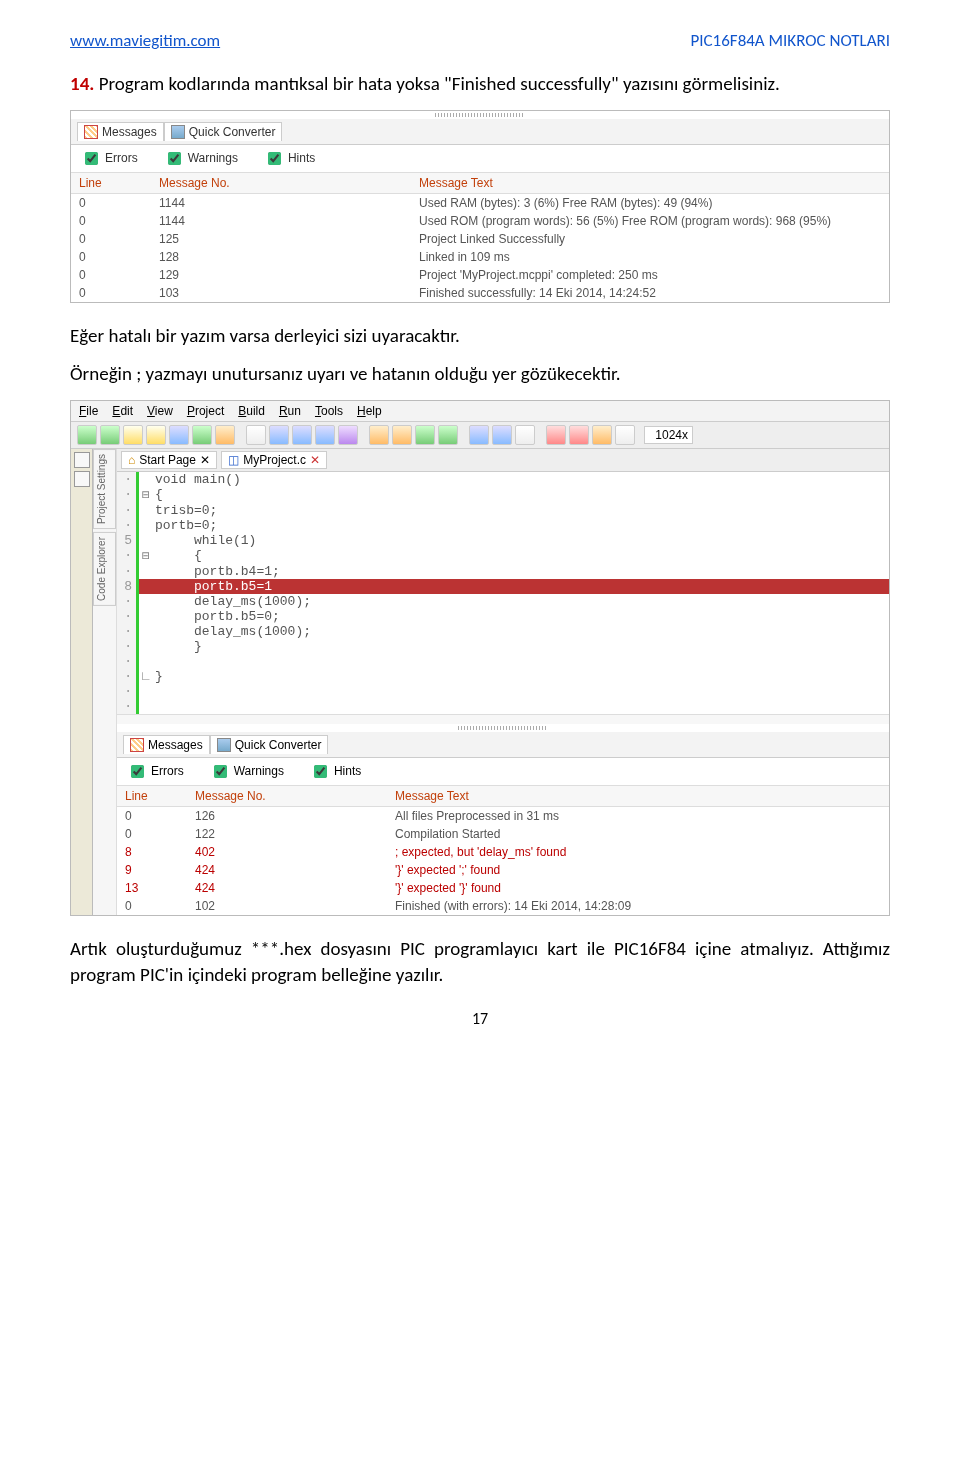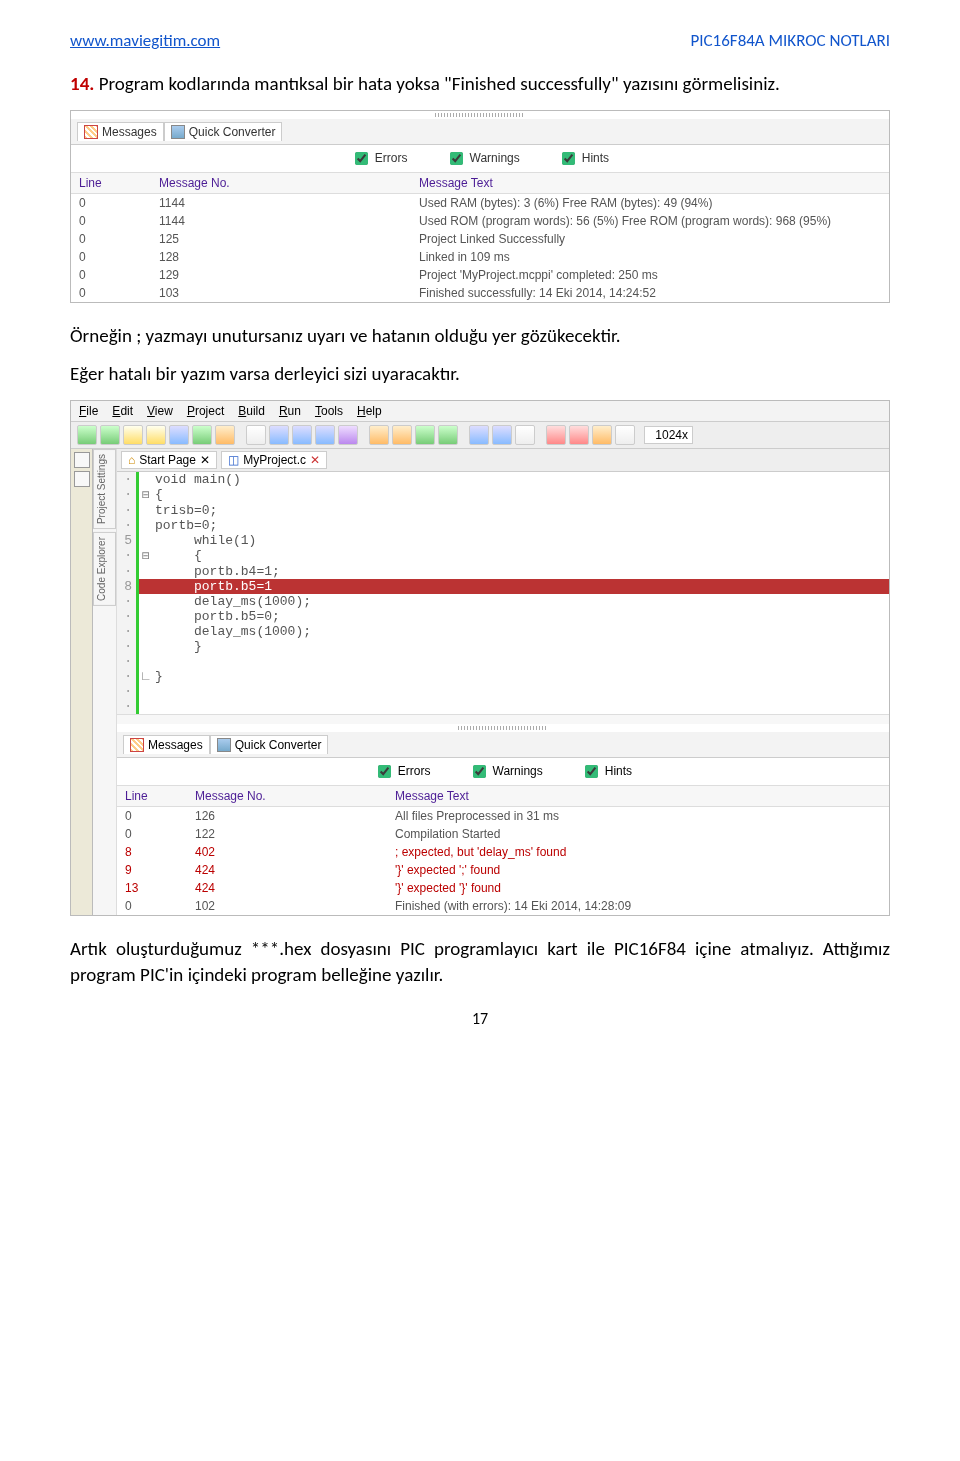--- a/index.html
+++ b/index.html
@@ -12,25 +12,25 @@
   .justify { text-align: justify; }
 
   
   .shot { border: 1px solid #bbb; margin: 10px 0 20px 0; font-family: Tahoma, Verdana, sans-serif; font-size: 12px; color: #333; background: #fff; }
   .shot .grip { height: 4px; background: repeating-linear-gradient(90deg,#aaa 0,#aaa 1px,#fff 1px,#fff 3px); margin: 2px auto; width: 90px; }
   .tabrow { display: flex; align-items: center; border-bottom: 1px solid #ccc; background: #f3f3f3; padding: 3px 6px; }
   .tab-btn { display: flex; align-items: center; gap: 4px; padding: 2px 6px; background: #fff; border: 1px solid #ccc; border-bottom: none; }
   .ico { width: 14px; height: 14px; border: 1px solid; display: inline-block; }
   .ico-msg { border-color:#c44; background: repeating-linear-gradient(45deg,#fc8,#fc8 2px,#fff 2px,#fff 4px);}
   .ico-qc { border-color:#888; background: linear-gradient(#ace,#7ac);}
-  .checks { display:flex; gap:38px; padding:4px 10px;justify-content:center; }
+  .checks { display:flex; gap:26px; padding:4px 10px; }
   .checks label { display:flex; align-items:center; gap:4px; }
   .checks input { accent-color:#3b7; }
   table.msgs { width: 100%; border-collapse: collapse; }
-  table.msgs th { text-align:left; font-weight:normal; background:#f7f7f7; border-top:1px solid #ddd; border-bottom:1px solid #ddd; padding:3px 8px; color:#4c1d95;}
+  table.msgs th { text-align:left; font-weight:normal; background:#f7f7f7; border-top:1px solid #ddd; border-bottom:1px solid #ddd; padding:3px 8px; color:#c2410c;}
   table.msgs td { padding:2px 8px; color:#555; }
   table.msgs tr.errrow td { color:#b00; }
 
   
   .ide { border:1px solid #bbb; margin:10px 0 20px 0; font-family: Tahoma, Verdana, sans-serif; font-size:12px;}
   .menubar { display:flex; gap:14px; padding:3px 8px; background:#f3f3f3; border-bottom:1px solid #ccc;}
   .menubar span { text-decoration: underline; text-decoration-color: transparent; }
   .menubar span::first-letter { text-decoration: underline; }
   .toolbar { display:flex; gap:3px; padding:3px 6px; background:#eee; border-bottom:1px solid #ccc; align-items:center;}
   .tbtn { width:20px; height:20px; border:1px solid #ccc; background:linear-gradient(#fff,#eee); border-radius:2px;}
@@ -138,22 +138,22 @@
           </tr>
           <tr>
             <td>0</td>
             <td>103</td>
             <td>Finished successfully: 14 Eki 2014, 14:24:52</td>
           </tr>
         </tbody>
     </table>
   </div>
 
+  <p class="body-text">Eğer hatalı bir yazım varsa derleyici sizi uyaracaktır.</p>
   <p class="body-text">Örneğin ; yazmayı unutursanız  uyarı ve hatanın olduğu yer gözükecektir.</p>
-  <p class="body-text">Eğer hatalı bir yazım varsa derleyici sizi uyaracaktır.</p>
 
   <div class="ide">
     <div class="menubar" id="menubar">
         <span>File</span>
         <span>Edit</span>
         <span>View</span>
         <span>Project</span>
         <span>Build</span>
         <span>Run</span>
         <span>Tools</span>

